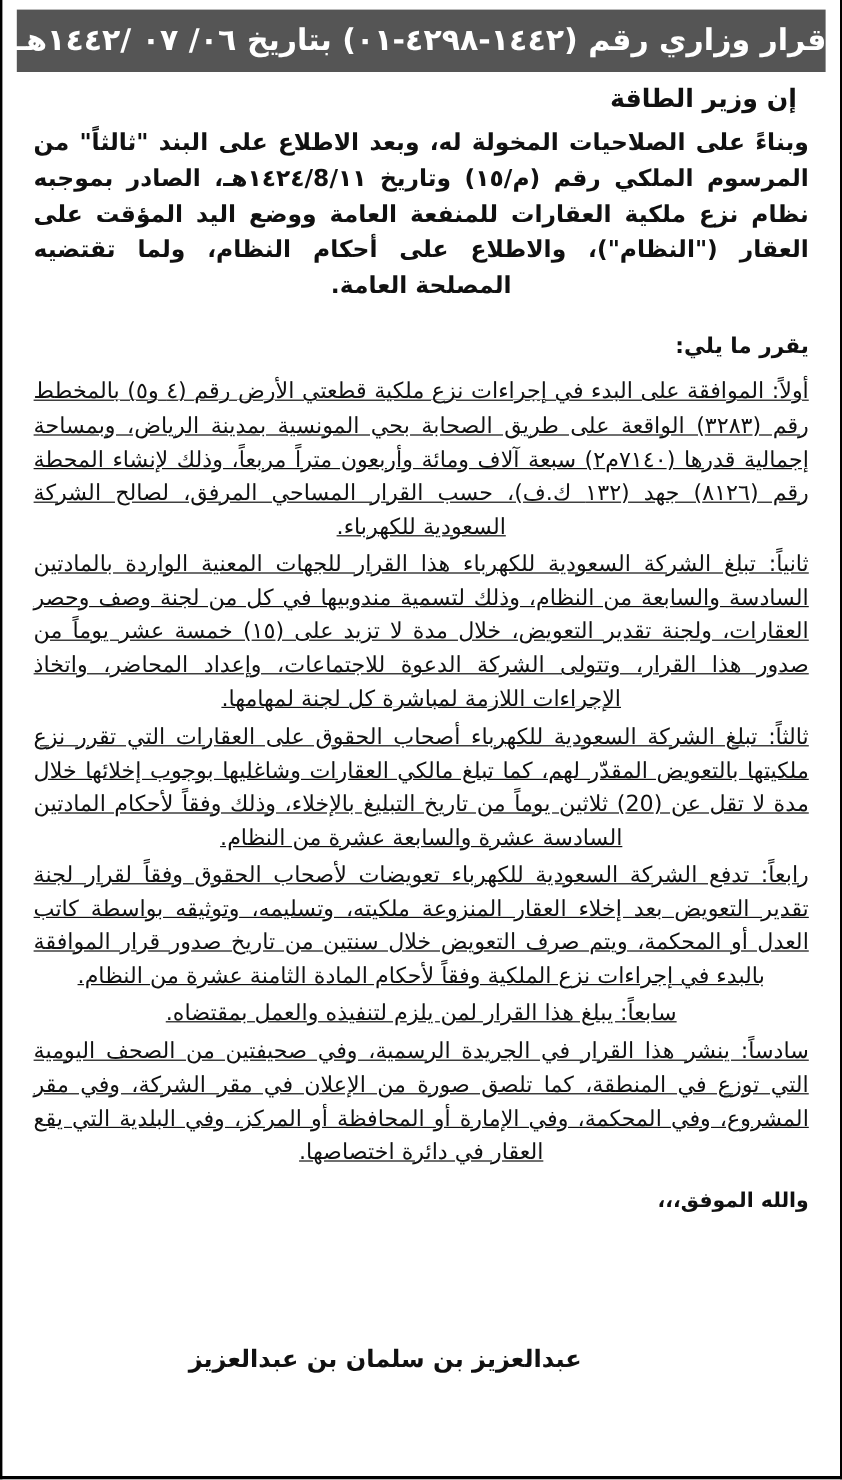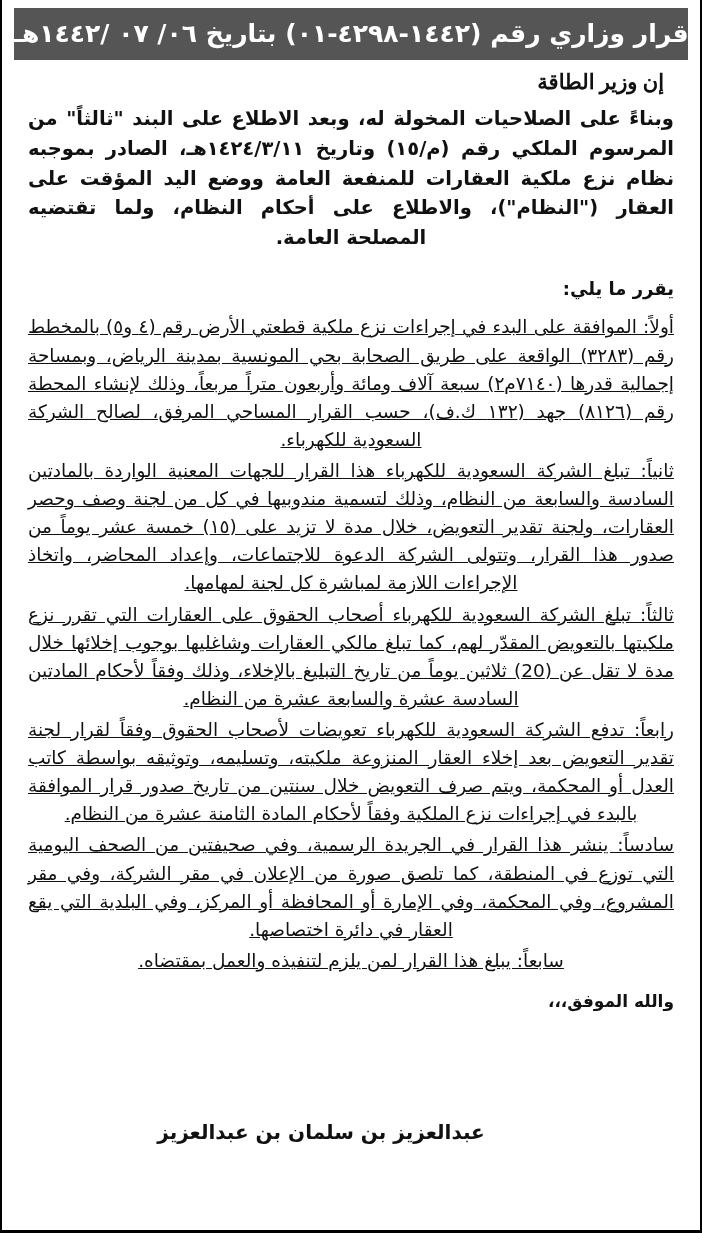--- a/index.html
+++ b/index.html
@@ -55,21 +55,20 @@
     box-sizing: border-box;
     color: #111111;
   }
 
   .opening-title {
     font-size: 21px;
     font-weight: bold;
     text-align: right;
     margin: 4px 10px 8px 0;
     line-height: 1.3;
-    font-family: Liberation Serif, serif;
   }
 
   .preamble {
     font-size: 19.5px;
     font-weight: bold;
     line-height: 1.52;
     text-align: justify;
     text-align-last: center;
     margin: 0 0 26px 0;
   }
@@ -123,30 +122,30 @@
   <div class="page-inner">
 
     <div class="header-band">
       <div class="header-title">قرار وزاري رقم (١٤٤٢-٤٢٩٨-٠١) بتاريخ ٠٦/ ٠٧ /١٤٤٢هـ</div>
     </div>
 
     <div class="doc-body">
 
       <div class="opening-title">إن وزير الطاقة</div>
 
-      <p class="preamble">وبناءً على الصلاحيات المخولة له، وبعد الاطلاع على البند "ثالثاً" من المرسوم الملكي رقم (م/١٥) وتاريخ ١٤٢٤/٣/١١هـ، الصادر بموجبه نظام نزع ملكية العقارات للمنفعة العامة ووضع اليد المؤقت على العقار ("النظام")، والاطلاع على أحكام النظام، ولما تقتضيه المصلحة العامة.</p>
+      <p class="preamble">وبناءً على الصلاحيات المخولة له، وبعد الاطلاع على البند "ثالثاً" من المرسوم الملكي رقم (م/١٥) وتاريخ ١٤٢٤/8/١١هـ، الصادر بموجبه نظام نزع ملكية العقارات للمنفعة العامة ووضع اليد المؤقت على العقار ("النظام")، والاطلاع على أحكام النظام، ولما تقتضيه المصلحة العامة.</p>
 
       <div class="decrees-line">يقرر ما يلي:</div>
 
       <p class="clause">أولاً:   الموافقة على البدء في إجراءات نزع ملكية قطعتي الأرض رقم (٤ و٥) بالمخطط رقم (٣٢٨٣) الواقعة على طريق الصحابة بحي المونسية بمدينة الرياض، وبمساحة إجمالية قدرها (٧١٤٠م٢) سبعة آلاف ومائة وأربعون متراً مربعاً، وذلك لإنشاء المحطة رقم (٨١٢٦) جهد (١٣٢ ك.ف)، حسب القرار المساحي المرفق، لصالح الشركة السعودية للكهرباء.</p>
       <p class="clause">ثانياً:   تبلغ الشركة السعودية للكهرباء هذا القرار للجهات المعنية الواردة بالمادتين السادسة والسابعة من النظام، وذلك لتسمية مندوبيها في كل من لجنة وصف وحصر العقارات، ولجنة تقدير التعويض، خلال مدة لا تزيد على (١٥) خمسة عشر يوماً من صدور هذا القرار، وتتولى الشركة الدعوة للاجتماعات، وإعداد المحاضر، واتخاذ الإجراءات اللازمة لمباشرة كل لجنة لمهامها.</p>
       <p class="clause">ثالثاً:   تبلغ الشركة السعودية للكهرباء أصحاب الحقوق على العقارات التي تقرر نزع ملكيتها بالتعويض المقدّر لهم، كما تبلغ مالكي العقارات وشاغليها بوجوب إخلائها خلال مدة لا تقل عن (20) ثلاثين يوماً من تاريخ التبليغ بالإخلاء، وذلك وفقاً لأحكام المادتين السادسة عشرة والسابعة عشرة من النظام.</p>
       <p class="clause">رابعاً: تدفع الشركة السعودية للكهرباء تعويضات لأصحاب الحقوق وفقاً لقرار لجنة تقدير التعويض بعد إخلاء العقار المنزوعة ملكيته، وتسليمه، وتوثيقه بواسطة كاتب العدل أو المحكمة، ويتم صرف التعويض خلال سنتين من تاريخ صدور قرار الموافقة بالبدء في إجراءات نزع الملكية وفقاً لأحكام المادة الثامنة عشرة من النظام.</p>
+      <p class="clause">سابعاً:  يبلغ هذا القرار لمن يلزم لتنفيذه والعمل بمقتضاه.</p>
       <p class="clause">سادساً: ينشر هذا القرار في الجريدة الرسمية، وفي صحيفتين من الصحف اليومية التي توزع في المنطقة، كما تلصق صورة من الإعلان في مقر الشركة، وفي مقر المشروع، وفي المحكمة، وفي الإمارة أو المحافظة أو المركز، وفي البلدية التي يقع العقار في دائرة اختصاصها.</p>
-      <p class="clause">سابعاً:  يبلغ هذا القرار لمن يلزم لتنفيذه والعمل بمقتضاه.</p>
 
       <div class="closing">والله الموفق،،،</div>
 
       <div class="signature-block">
         <div class="sig-name">عبدالعزيز بن سلمان بن عبدالعزيز</div>
       </div>
 
     </div>
   </div>
 </div>

